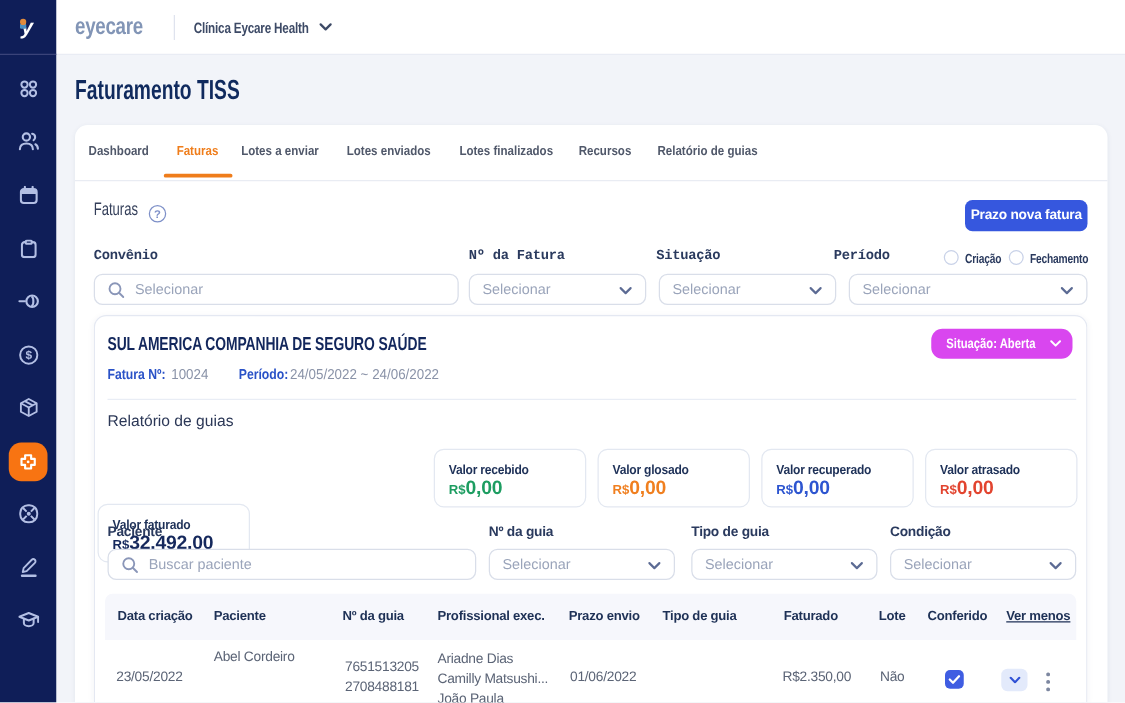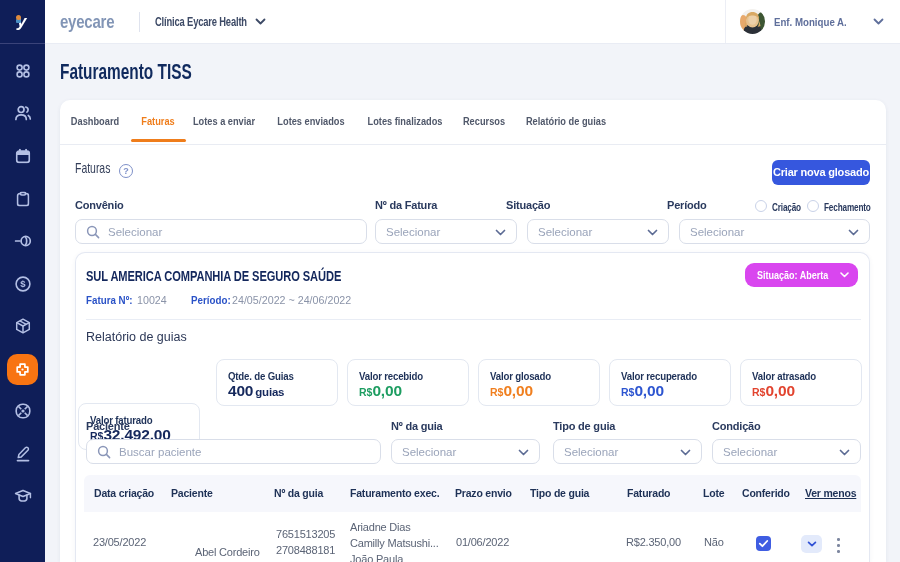--- a/index.html
+++ b/index.html
@@ -35,21 +35,21 @@
 .tab { position:absolute; top:15px; font-size:10.5px; font-weight:bold; color:#50586a; transform:translateX(-50%) scaleX(.88); white-space:nowrap; }
 .tab.active { color:#ef7d1b; }
 .tab-underline { position:absolute; left:71px; top:39px; width:55px; height:3px; background:#ef7d1b; border-radius:2px; }
 
 
 .sec-title { position:absolute; left:15px; top:60px; font-size:14.5px; color:#333e59; transform:scaleX(.72); transform-origin:left; }
 .qmark { position:absolute; left:59px; top:64px; width:14px; height:14px; border:1.4px solid #7e90c8; border-radius:50%; color:#7e90c8; font-size:9px; font-weight:bold; text-align:center; line-height:12px; }
 .btn-new { position:absolute; right:16px; top:60px; width:98px; height:25px; background:#3657de; border-radius:6px; color:#fff; font-size:11px; font-weight:bold; text-align:center; line-height:25px; letter-spacing:-.2px; }
 
 
-.flabel { position:absolute; font-size:11px; font-weight:bold; color:#2a3a5e; letter-spacing:-.2px; }
+.flabel { position:absolute; font-size:11px; font-weight:bold; color:#2a3a5e; letter-spacing:-.2px;font-family:Liberation Mono, monospace; }
 .finput { position:absolute; height:25px; border:1px solid #d9dee9; border-radius:7px; background:#fff; font-size:11.5px; color:#9aa4ba; }
 .finput .ph { position:absolute; left:10px; top:6px; }
 .chev { position:absolute; line-height:0; }
 .radio { position:absolute; width:12px; height:12px; border:1.5px solid #c9d2e8; border-radius:50%; background:#fff; }
 .rlabel { position:absolute; font-size:10.5px; font-weight:bold; color:#2a3a5e; letter-spacing:-.2px; transform:scaleX(.78); transform-origin:left; white-space:nowrap; }
 
 
 .inner { position:absolute; left:15px; top:152px; width:795px; height:310px; border:1px solid #e4e8f2; border-radius:10px 10px 0 0; border-bottom:none; background:#fff; box-shadow:0 1px 5px rgba(30,50,100,.05); }
 .sul { position:absolute; left:10px; top:14px; font-size:15px; font-weight:bold; color:#13275c; letter-spacing:-.1px; transform:scaleX(.74); transform-origin:left; white-space:nowrap; }
 .btn-sit { position:absolute; right:11px; top:10px; width:113px; height:24px; background:#d946ef; border-radius:9px; color:#fff; font-size:11px; font-weight:bold; line-height:24px; }
@@ -181,60 +181,43 @@
   </div>
 </div>
 
 <div class="header">
   <div class="logo">eyecare</div>
   <div class="hd-div1"></div>
   <div class="clinic">Clínica Eycare Health</div>
   <div class="clinic-chev"><svg width="11" height="7" viewBox="0 0 11 7" fill="none" stroke="#3d4a66" stroke-width="1.8" stroke-linecap="round" stroke-linejoin="round">
         <path d="M1.5 1.5 L5.5 5.5 L9.5 1.5"></path>
       </svg></div>
-  <div class="hd-right">
-    <div class="avatar"><svg width="25" height="25" viewBox="0 0 25 25">
-      <rect width="25" height="25" fill="#f3f1ee"></rect>
-      <ellipse cx="3" cy="14" rx="5" ry="8" fill="#e8a96b"></ellipse>
-      <ellipse cx="22" cy="13" rx="6" ry="10" fill="#3d5633"></ellipse>
-      <ellipse cx="12.5" cy="22" rx="9" ry="7" fill="#2b3038"></ellipse>
-      <ellipse cx="12.5" cy="11" rx="6.5" ry="7.5" fill="#e7c28f"></ellipse>
-      <ellipse cx="12.5" cy="10.5" rx="4.2" ry="5.2" fill="#ecd0a9"></ellipse>
-      <path d="M6 11 C5.5 5 9 3 12.5 3 C16 3 19.5 5 19 11 C18 7.5 16 6.5 12.5 6.5 C9 6.5 7 7.5 6 11 Z" fill="#d9a964"></path>
-      <path d="M5.8 12 C5.8 15 6.5 17 7.5 18 L4.5 17 C4.8 15 5.2 13.5 5.8 12 Z" fill="#d9a964"></path>
-      <path d="M19.2 12 C19.2 15 18.5 17 17.5 18 L20.5 17 C20.2 15 19.8 13.5 19.2 12 Z" fill="#d9a964"></path>
-    </svg></div>
-    <div class="uname">Enf. Monique A.</div>
-    <div class="uchev"><svg width="11" height="7" viewBox="0 0 11 7" fill="none" stroke="#5f6f9b" stroke-width="1.8" stroke-linecap="round" stroke-linejoin="round">
-          <path d="M1.5 1.5 L5.5 5.5 L9.5 1.5"></path>
-        </svg></div>
-  </div>
 </div>
 
 <div class="h1">Faturamento TISS</div>
 
 <div class="bigcard">
   <div class="tabs">
     <div class="tab" style="left:35px;">Dashboard</div>
     <div class="tab active" style="left:98px;">Faturas</div>
     <div class="tab" style="left:164px;">Lotes a enviar</div>
     <div class="tab" style="left:251px;">Lotes enviados</div>
     <div class="tab" style="left:345px;">Lotes finalizados</div>
     <div class="tab" style="left:424px;">Recursos</div>
     <div class="tab" style="left:506px;">Relatório de guias</div>
     <div class="tab-underline"></div>
   </div>
 
   <div class="sec-title">Faturas</div>
   <div class="qmark">?</div>
-  <div class="btn-new">Criar nova glosado</div>
+  <div class="btn-new">Prazo nova fatura</div>
 
   <div class="flabel" style="left:15px; top:99px;">Convênio</div>
   <div class="flabel" style="left:315px; top:99px;">Nº da Fatura</div>
-  <div class="flabel" style="left:446px; top:99px;">Situação</div>
+  <div class="flabel" style="left:465px; top:99px;">Situação</div>
   <div class="flabel" style="left:607px; top:99px;">Período</div>
   <div class="radio" style="left:695px; top:100px;"></div>
   <div class="rlabel" style="left:712px; top:101px;">Criação</div>
   <div class="radio" style="left:747px; top:100px;"></div>
   <div class="rlabel" style="left:764px; top:101px;">Fechamento</div>
 
   <div class="finput" style="left:15px; top:119px; width:292px;">
     <svg style="position:absolute; left:10px; top:5px;" width="14" height="14" viewBox="0 0 14 14" fill="none" stroke="#8a96b8" stroke-width="1.5" stroke-linecap="round">
         <circle cx="6" cy="6" r="4.4"></circle>
         <path d="M9.4 9.4 L12.6 12.6"></path>
@@ -272,24 +255,20 @@
     <div class="fat gr" style="left:61px;">10024</div>
     <div class="fat bl" style="left:115px;">Período:</div>
     <div class="fat gr" style="left:156px;">24/05/2022 ~ 24/06/2022</div>
     <div class="divider"></div>
     <div class="rel">Relatório de guias</div>
 
     <div class="stat" style="left:2px;margin-top:44px;">
         <div class="lb">Valor faturado</div>
         <div class="vl" style="color:#15285c;text-decoration:underline;"><span class="rs">R$</span>32.492,00</div>
       </div>
-    <div class="stat" style="left:140px;">
-        <div class="lb">Qtde. de Guias</div>
-        <div class="vl" style="color:#15285c;">400<span class="un">guias</span></div>
-      </div>
     <div class="stat" style="left:271px;">
         <div class="lb">Valor recebido</div>
         <div class="vl" style="color:#1d9d61;"><span class="rs">R$</span>0,00</div>
       </div>
     <div class="stat" style="left:402px;">
         <div class="lb">Valor glosado</div>
         <div class="vl" style="color:#f07f1f;"><span class="rs">R$</span>0,00</div>
       </div>
     <div class="stat" style="left:533px;">
         <div class="lb">Valor recuperado</div>
@@ -328,32 +307,32 @@
         <span class="ph">Selecionar</span>
       <svg class="chev" style="right:10px; top:9px;" width="11" height="7" viewBox="0 0 11 7" fill="none" stroke="#5c6b94" stroke-width="1.7" stroke-linecap="round" stroke-linejoin="round">
           <path d="M1.5 1.5 L5.5 5.5 L9.5 1.5"></path>
         </svg>
     </div>
 
     <div class="thead">
       <div class="th" style="left:10px;">Data criação</div>
       <div class="th" style="left:87px;">Paciente</div>
       <div class="th" style="left:190px;">Nº da guia</div>
-      <div class="th" style="left:266px;">Faturamento exec.</div>
+      <div class="th" style="left:266px;">Profissional exec.</div>
       <div class="th" style="left:371px;">Prazo envio</div>
       <div class="th" style="left:446px;">Tipo de guia</div>
       <div class="th" style="left:543px;">Faturado</div>
       <div class="th" style="left:619px;">Lote</div>
       <div class="th" style="left:658px;">Conferido</div>
       <div class="th" style="left:721px; text-decoration:underline;">Ver menos</div>
     </div>
 
     <div class="trow">
       <div class="td" style="left:17px; top:22px;">23/05/2022</div>
-      <div class="td" style="left:95px; top:32px;margin-left:24px;">Abel Cordeiro</div>
+      <div class="td" style="left:95px; top:6px;">Abel Cordeiro</div>
       <div class="td" style="left:200px; top:14px;">7651513205<br>2708488181</div>
       <div class="td" style="left:274px; top:7px;">Ariadne Dias<br>Camilly Matsushi...<br>João Paula</div>
       <div class="td" style="left:380px; top:22px;">01/06/2022</div>
       <div class="td" style="left:550px; top:22px;">R$2.350,00</div>
       <div class="td" style="left:628px; top:22px;">Não</div>
       <div class="checkbox">
         <svg width="15" height="15" viewBox="0 0 15 15" fill="none" stroke="#fff" stroke-width="1.8" stroke-linecap="round" stroke-linejoin="round">
             <path d="M3.8 7.6 L6.4 10.2 L11.2 5"></path>
           </svg>
       </div>

